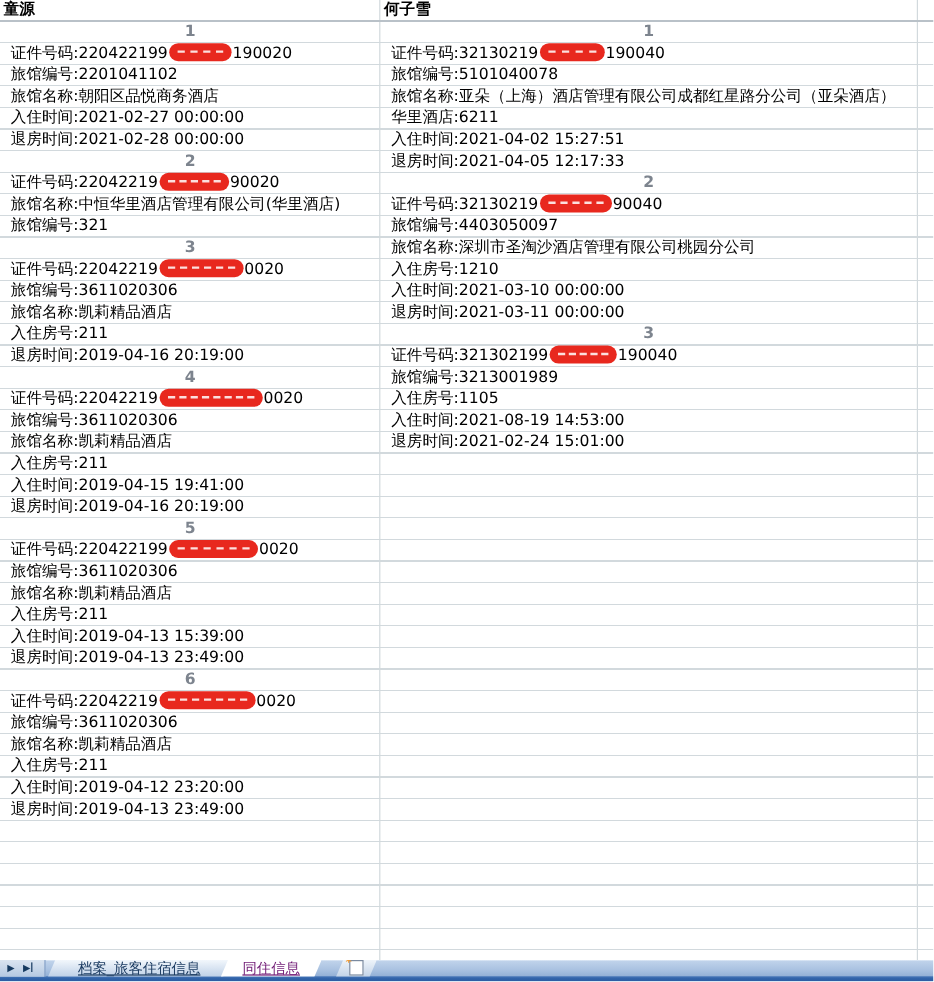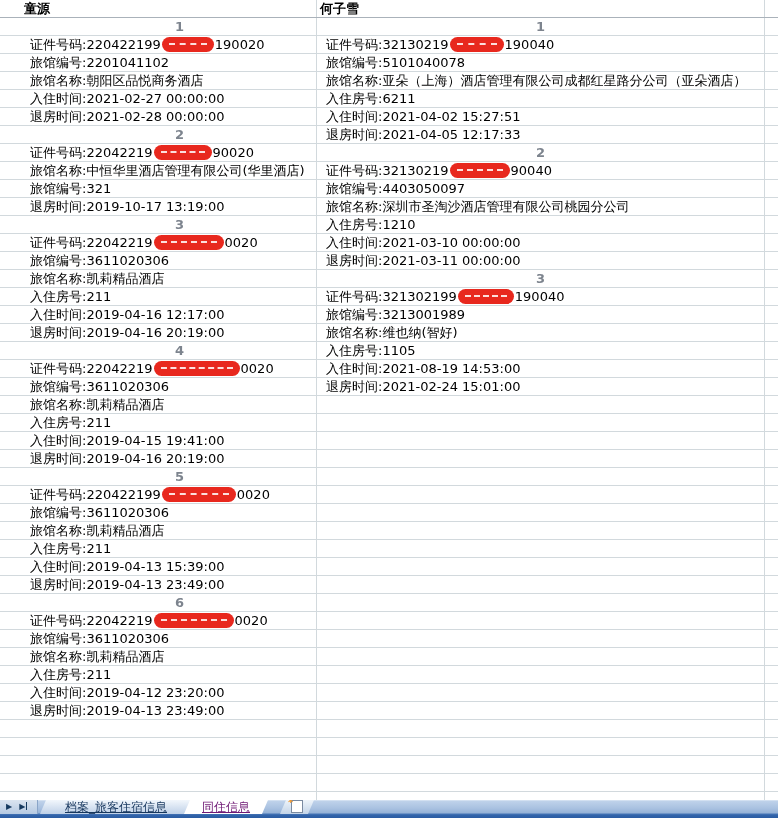--- a/index.html
+++ b/index.html
@@ -7,21 +7,21 @@
   .app{position:relative;width:778px;height:818px;background:#ffffff;overflow:hidden;}
 
   
   .sheet{position:absolute;left:0;top:0;width:778px;height:800px;
     background:repeating-linear-gradient(to bottom,transparent 0px,transparent 17px,#d2d9dd 17px,#d2d9dd 18px);}
   .vline{position:absolute;top:0;height:800px;width:1px;background:#d2d9dd;z-index:0;}
   .vline.c1{left:316px;} .vline.c2{left:764px;}
   .header-rule{position:absolute;left:0;top:17px;width:778px;height:1px;background:#aab2ba;z-index:2;}
 
   .col{position:absolute;top:0;z-index:1;}
-  .col.left{left:0;width:317px;padding-left:21px;}
+  .col.left{left:0;width:317px;}
   .col.right{left:317px;width:447px;}
 
   .row{height:18px;line-height:18px;font-size:13px;color:#000;white-space:nowrap;padding-left:9px;}
   .row.person{font-weight:bold;padding-left:3px;}
   .row.num{padding-left:0;text-align:center;color:#7d848e;font-weight:bold;font-size:13px;}
 
   .blob{display:inline-block;vertical-align:middle;height:15px;border-radius:8px;background:#e8281e;
         position:relative;margin:0 1px 2px 1px;}
   .blob::after{content:"";position:absolute;left:7px;right:7px;top:6px;height:0;
         border-top:2px dashed rgba(255,255,255,0.85);}
@@ -63,30 +63,28 @@
         <div class="row">旅馆名称:朝阳区品悦商务酒店</div>
         <div class="row">入住时间:2021-02-27 00:00:00</div>
         <div class="row">退房时间:2021-02-28 00:00:00</div>
       </div>
 
       <div>
         <div class="row num">2</div>
         <div class="row"><span>证件号码:22042219</span><span class="blob" style="width:58px"></span><span>90020</span></div>
         <div class="row">旅馆名称:中恒华里酒店管理有限公司(华里酒店)</div>
         <div class="row">旅馆编号:321</div>
-        <div class="row">退房时间:2019-10-17 13:19:00</div>
       </div>
 
       <div>
         <div class="row num">3</div>
         <div class="row"><span>证件号码:22042219</span><span class="blob" style="width:70px"></span><span>0020</span></div>
         <div class="row">旅馆编号:3611020306</div>
         <div class="row">旅馆名称:凯莉精品酒店</div>
         <div class="row">入住房号:211</div>
-        <div class="row">入住时间:2019-04-16 12:17:00</div>
         <div class="row">退房时间:2019-04-16 20:19:00</div>
       </div>
 
       <div>
         <div class="row num">4</div>
         <div class="row"><span>证件号码:22042219</span><span class="blob" style="width:86px"></span><span>0020</span></div>
         <div class="row">旅馆编号:3611020306</div>
         <div class="row">旅馆名称:凯莉精品酒店</div>
         <div class="row">入住房号:211</div>
         <div class="row">入住时间:2019-04-15 19:41:00</div>
@@ -115,40 +113,39 @@
     </div>
 
     <div class="col right">
       <div class="row person">何子雪</div>
 
       <div>
         <div class="row num">1</div>
         <div class="row"><span>证件号码:32130219</span><span class="blob" style="width:54px"></span><span>190040</span></div>
         <div class="row">旅馆编号:5101040078</div>
         <div class="row">旅馆名称:亚朵（上海）酒店管理有限公司成都红星路分公司（亚朵酒店）</div>
-        <div class="row">入住房号:6211</div>
+        <div class="row">华里酒店:6211</div>
         <div class="row">入住时间:2021-04-02 15:27:51</div>
         <div class="row">退房时间:2021-04-05 12:17:33</div>
       </div>
 
       <div>
         <div class="row num">2</div>
         <div class="row"><span>证件号码:32130219</span><span class="blob" style="width:60px"></span><span>90040</span></div>
         <div class="row">旅馆编号:4403050097</div>
         <div class="row">旅馆名称:深圳市圣淘沙酒店管理有限公司桃园分公司</div>
         <div class="row">入住房号:1210</div>
         <div class="row">入住时间:2021-03-10 00:00:00</div>
         <div class="row">退房时间:2021-03-11 00:00:00</div>
       </div>
 
       <div>
         <div class="row num">3</div>
         <div class="row"><span>证件号码:321302199</span><span class="blob" style="width:56px"></span><span>190040</span></div>
         <div class="row">旅馆编号:3213001989</div>
-        <div class="row">旅馆名称:维也纳(智好)</div>
         <div class="row">入住房号:1105</div>
         <div class="row">入住时间:2021-08-19 14:53:00</div>
         <div class="row">退房时间:2021-02-24 15:01:00</div>
       </div>
     </div>
   </div>
 
   <div class="tabbar">
     <div class="tabnav">
       <span class="arr">▶</span>

